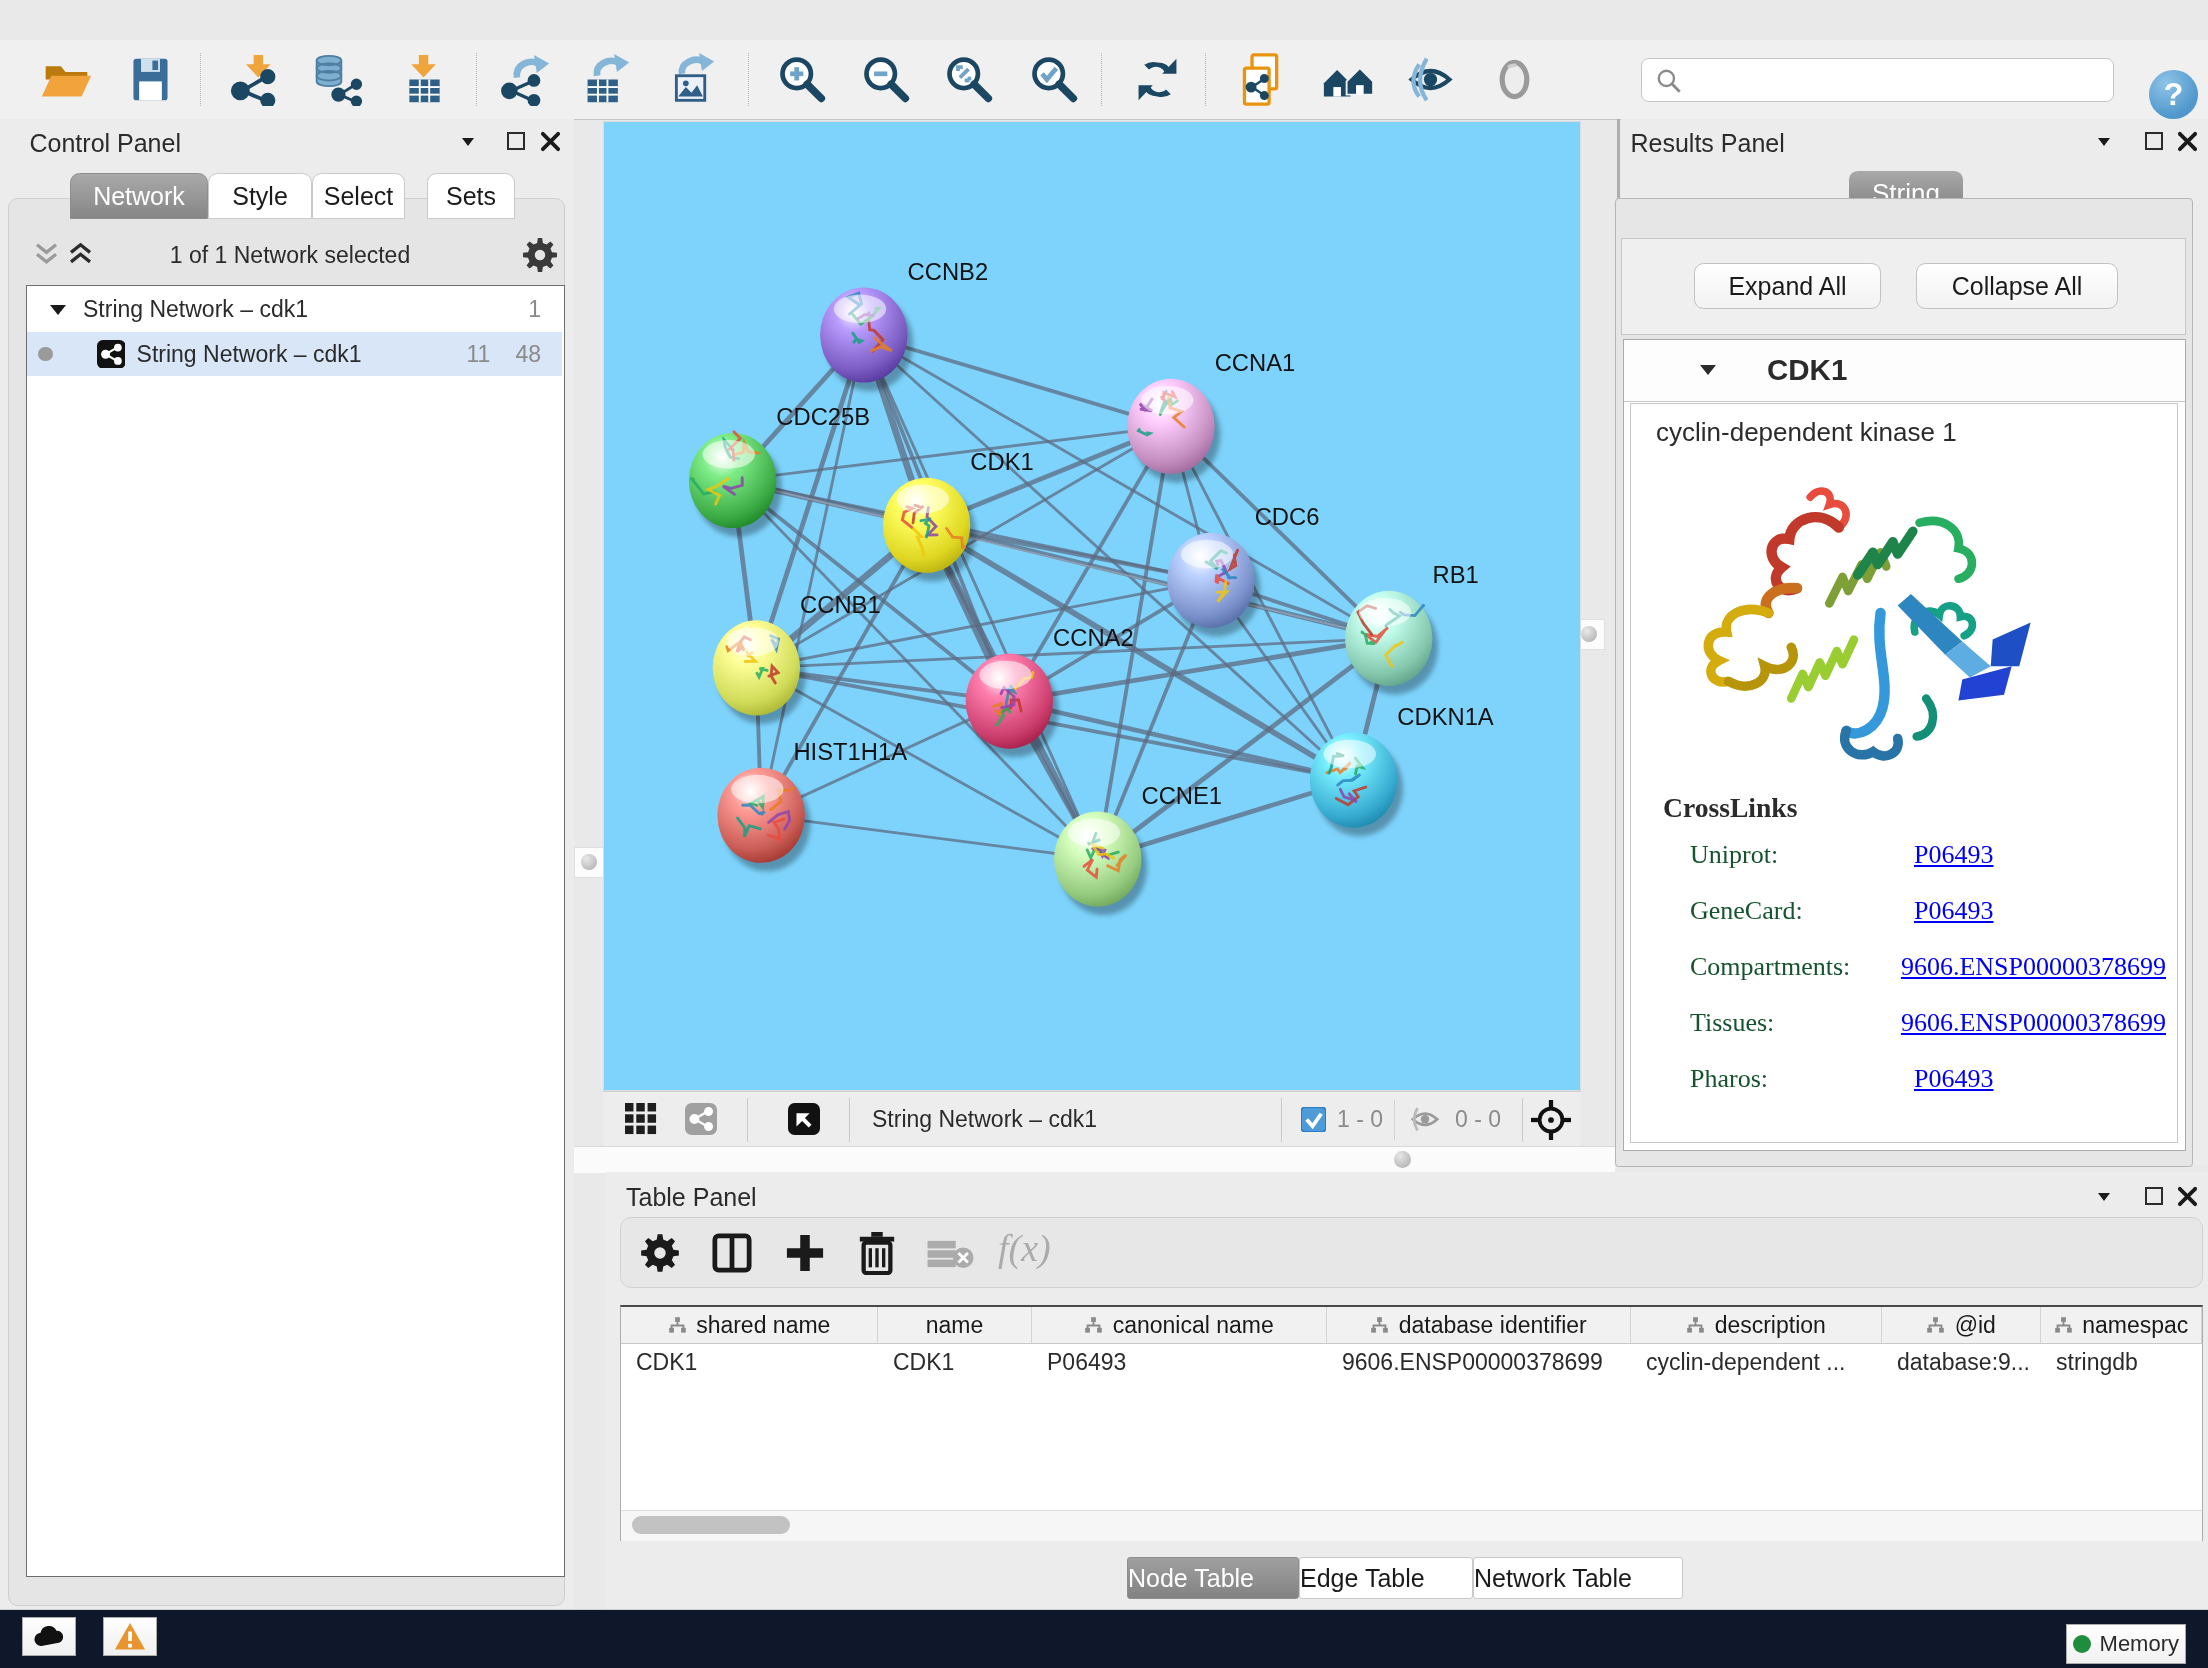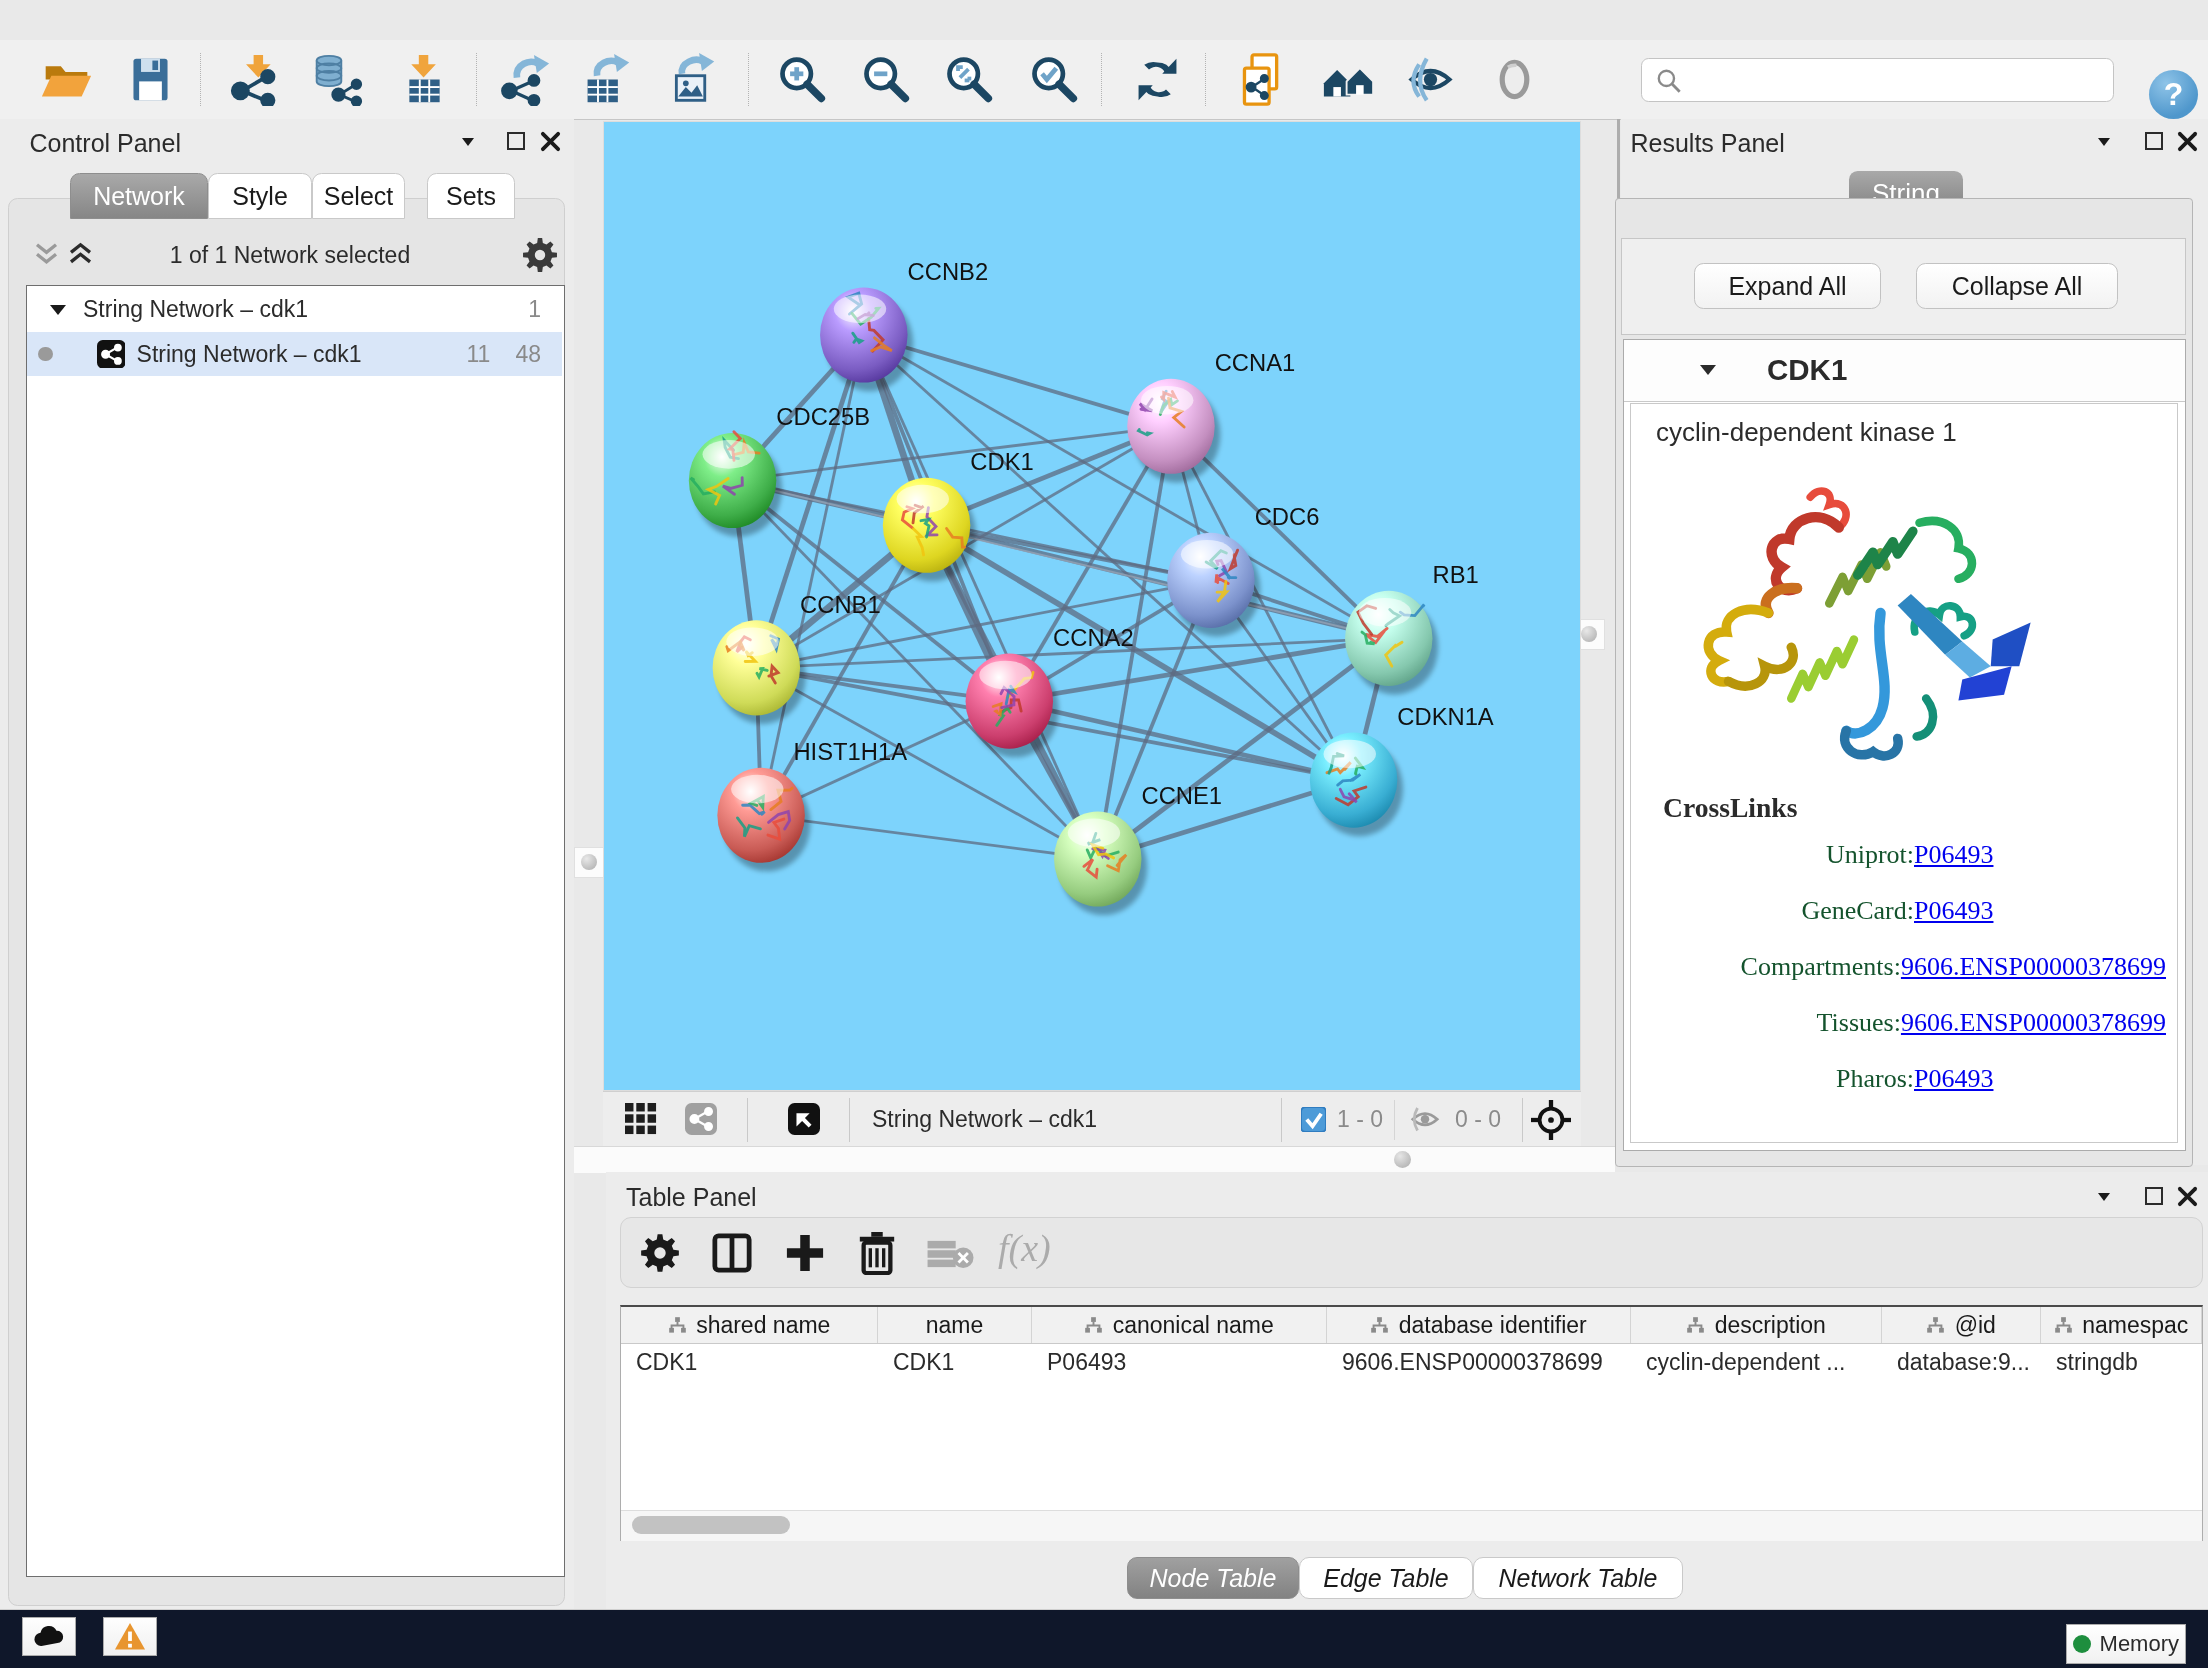--- a/index.html
+++ b/index.html
@@ -21,41 +21,41 @@
   
   .panel-title{font-size:25px;color:#2B2B2B;}
   .tri{width:0;height:0;border-left:8.6px solid transparent;border-right:8.6px solid transparent;
        border-top:10.5px solid #2B2B2B;}
   .tri-small{border-left:6.7px solid transparent;border-right:6.7px solid transparent;border-top:8.6px solid #1A1A1A;}
   .sqbtn{width:18px;height:18px;border:2.9px solid #2B2B2B;box-sizing:border-box;background:transparent;}
   .tab{box-sizing:border-box;border:1px solid #C9C9C9;background:#FFF;color:#1A1A1A;font-size:25px;
        display:flex;align-items:center;justify-content:center;border-radius:9.5px 9.5px 0 0;}
   .tab.active{background:linear-gradient(#A9A9A9,#868686);color:#FFF;border-color:#8E8E8E;}
   .btab{box-sizing:border-box;border:1px solid #C9C9C9;background:#FFF;color:#1A1A1A;font-size:25px;
-        display:flex;align-items:center;justify-content:center;border-radius:10px;font-style:italic;}
+        display:flex;align-items:center;border-radius:3px;}
   .btab.active{background:linear-gradient(#A0A0A0,#828282);color:#FFF;border-color:#8E8E8E;}
   
   .cp-body{left:7.6px;top:198px;width:555px;height:1406px;background:#E5E5E5;border:1px solid #CFCFCF;
            border-radius:9.5px;}
   .treebox{left:26px;top:285px;width:539px;height:1292px;background:#FFF;border:1.9px solid #6E6E6E;box-sizing:border-box;}
   .treerow{left:0;width:535px;height:44px;display:flex;align-items:center;font-size:23px;position:absolute;}
   .treerow.sel{background:#D9E6F8;}
   .gray{color:#8A8A8A;}
   
   .canvas{left:603px;top:121px;width:978px;height:970px;background:#7dd3fc;border:1px solid #DDD;box-sizing:border-box;}
   .netbar{left:603px;top:1091px;width:978px;height:55px;background:#EDEDED;border-top:1px solid #CFCFCF;
           box-sizing:border-box;}
   .nbdiv{top:1097px;width:0;height:44px;border-left:1px solid #C9C9C9;}
   
   .rp-outer{left:1615px;top:198px;width:576px;height:967px;background:#E6E6E6;border:1px solid #B5B5B5;border-radius:3.8px;}
   .rp-btnband{left:1621px;top:238px;width:565px;height:97px;background:#EFEFEF;border:1px solid #C6C6C6;box-sizing:border-box;}
   .rp-btn{height:44px;background:linear-gradient(#FFF,#F2F2F2);border:1px solid #C2C2C2;border-radius:9.5px;
           font-size:25px;display:flex;align-items:center;justify-content:center;color:#1A1A1A;}
   .rp-section{left:1623px;top:339px;width:563px;height:812px;background:#FFF;border:1px solid #ABABAB;box-sizing:border-box;}
-  .rp-inner{left:1630px;top:403px;width:548px;height:740px;background:#FFF;border:1px solid #C9C9C9;box-sizing:border-box;text-align:right;}
+  .rp-inner{left:1630px;top:403px;width:548px;height:740px;background:#FFF;border:1px solid #C9C9C9;box-sizing:border-box;}
   .serif{font-family:"Liberation Serif",serif;}
   .xlink{color:#0000EE;text-decoration:underline;}
   .xrow{display:flex;font-size:26px;margin-bottom:26px;}
   .xrow .xl{width:224px;color:#14532d;}
   
   .tp-toolbar{left:620px;top:1217px;width:1583px;height:71px;background:#E7E7E7;border:1px solid #D2D2D2;
               border-radius:11px;box-sizing:border-box;}
   .tablebox{left:620px;top:1305px;width:1583px;height:236px;background:#FFF;border:1px solid #ADADAD;
             border-top:2.9px solid #4A4A4A;box-sizing:border-box;overflow:hidden;}
   .thead{display:flex;background:#F1F1F1;border-bottom:1px solid #C9C9C9;height:36px;}

